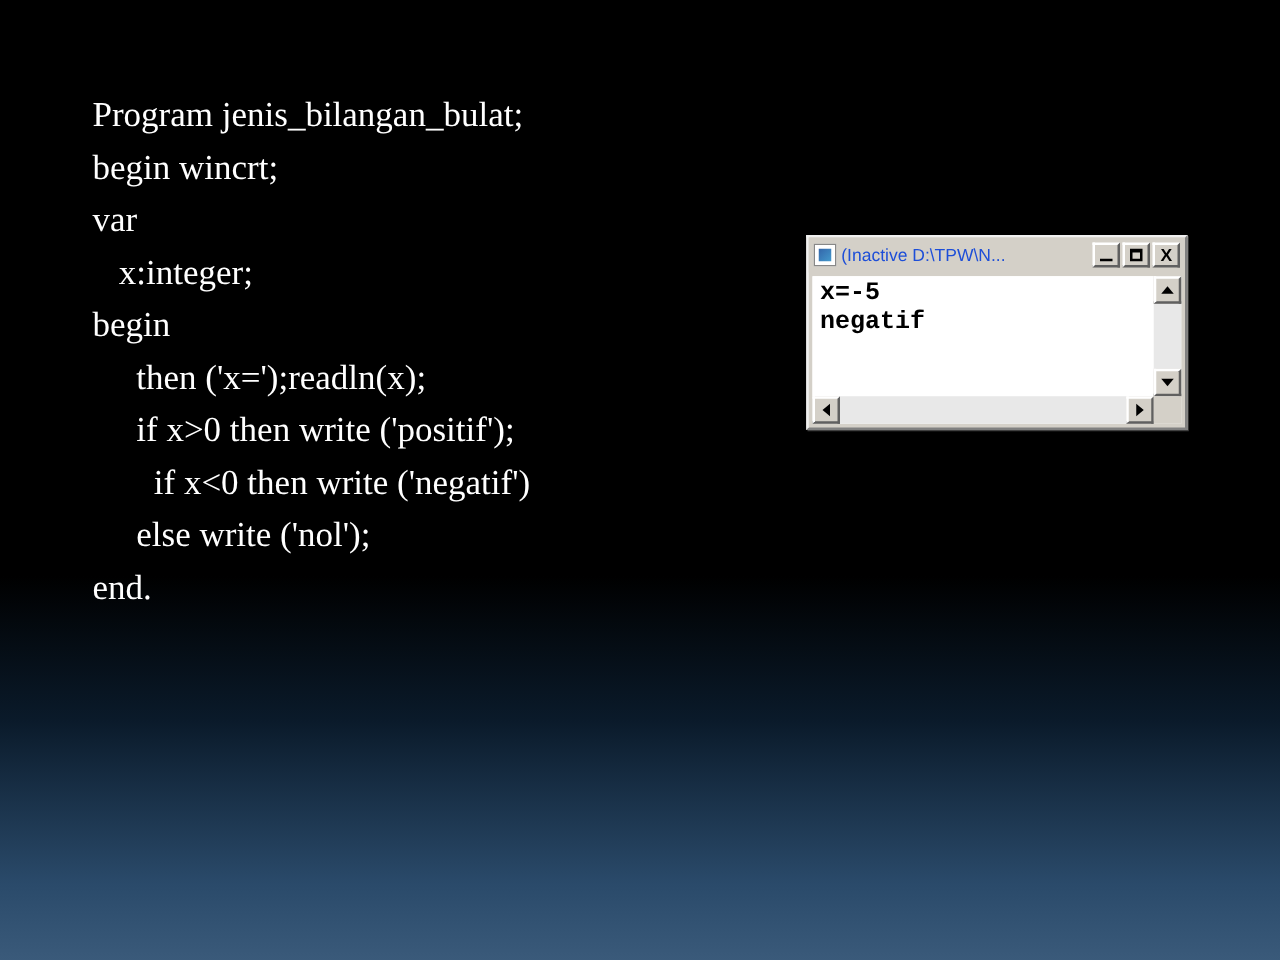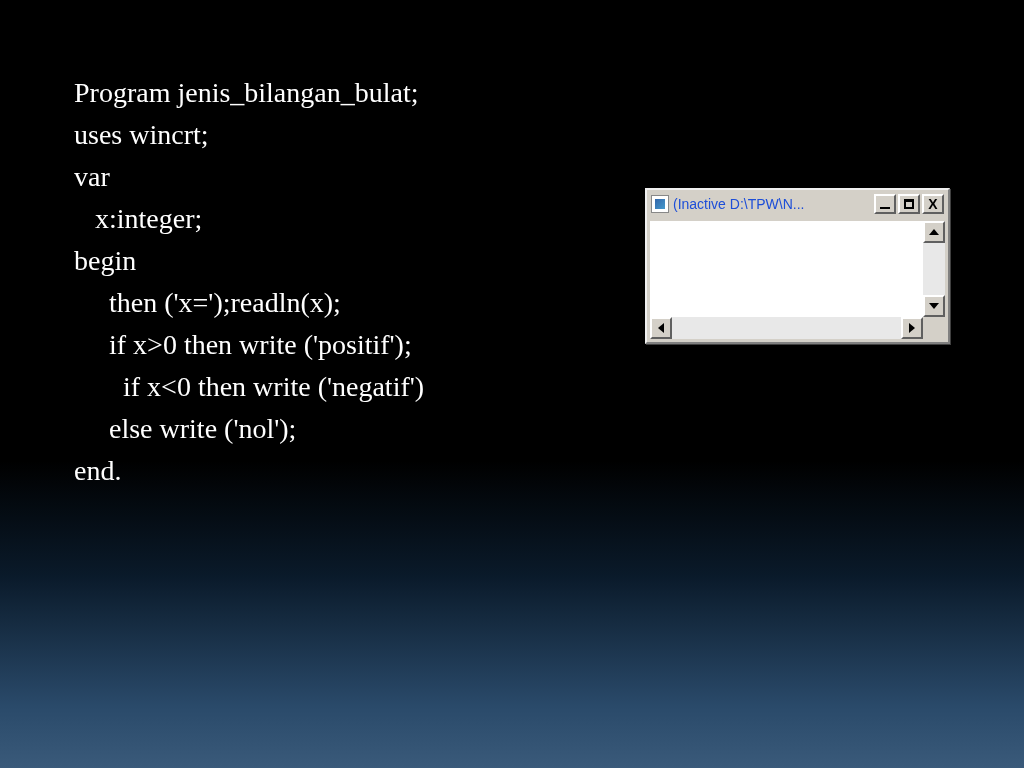--- a/index.html
+++ b/index.html
@@ -142,21 +142,21 @@
   .arrow-up { width: 0; height: 0; border-left: 5px solid transparent; border-right: 5px solid transparent; border-bottom: 6px solid #000; }
   .arrow-down { width: 0; height: 0; border-left: 5px solid transparent; border-right: 5px solid transparent; border-top: 6px solid #000; }
   .arrow-left { width: 0; height: 0; border-top: 5px solid transparent; border-bottom: 5px solid transparent; border-right: 6px solid #000; }
   .arrow-right { width: 0; height: 0; border-top: 5px solid transparent; border-bottom: 5px solid transparent; border-left: 6px solid #000; }
 </style>
 </head>
 <body>
 
 <div class="code-block">
 <span>Program jenis_bilangan_bulat;</span>
-<span>uses wincrt;</span>
+<span>begin wincrt;</span>
 <span>var</span>
 <span>   x:integer;</span>
 <span>begin</span>
 <span>     then ('x=');readln(x);</span>
 <span>     if x&gt;0 then write ('positif');</span>
 <span>       if x&lt;0 then write ('negatif')</span>
 <span>     else write ('nol');</span>
 <span>end.</span>
 </div>
 
@@ -172,20 +172,22 @@
         </div>
       <div class="win-btn">
           <div class="max-glyph"></div>
         </div>
       <div class="win-btn">
           <span class="close-glyph">X</span>
         </div>
     </div>
   </div>
   <div class="console-body">
+    <div class="console-content"><span>x=-5</span>
+<span>negatif</span></div>
     <div class="scrollbar-v">
       <div class="scroll-btn">
           <div class="arrow-up"></div>
         </div>
       <div class="scroll-btn">
           <div class="arrow-down"></div>
         </div>
     </div>
     <div class="scrollbar-h">
       <div class="scroll-btn">

